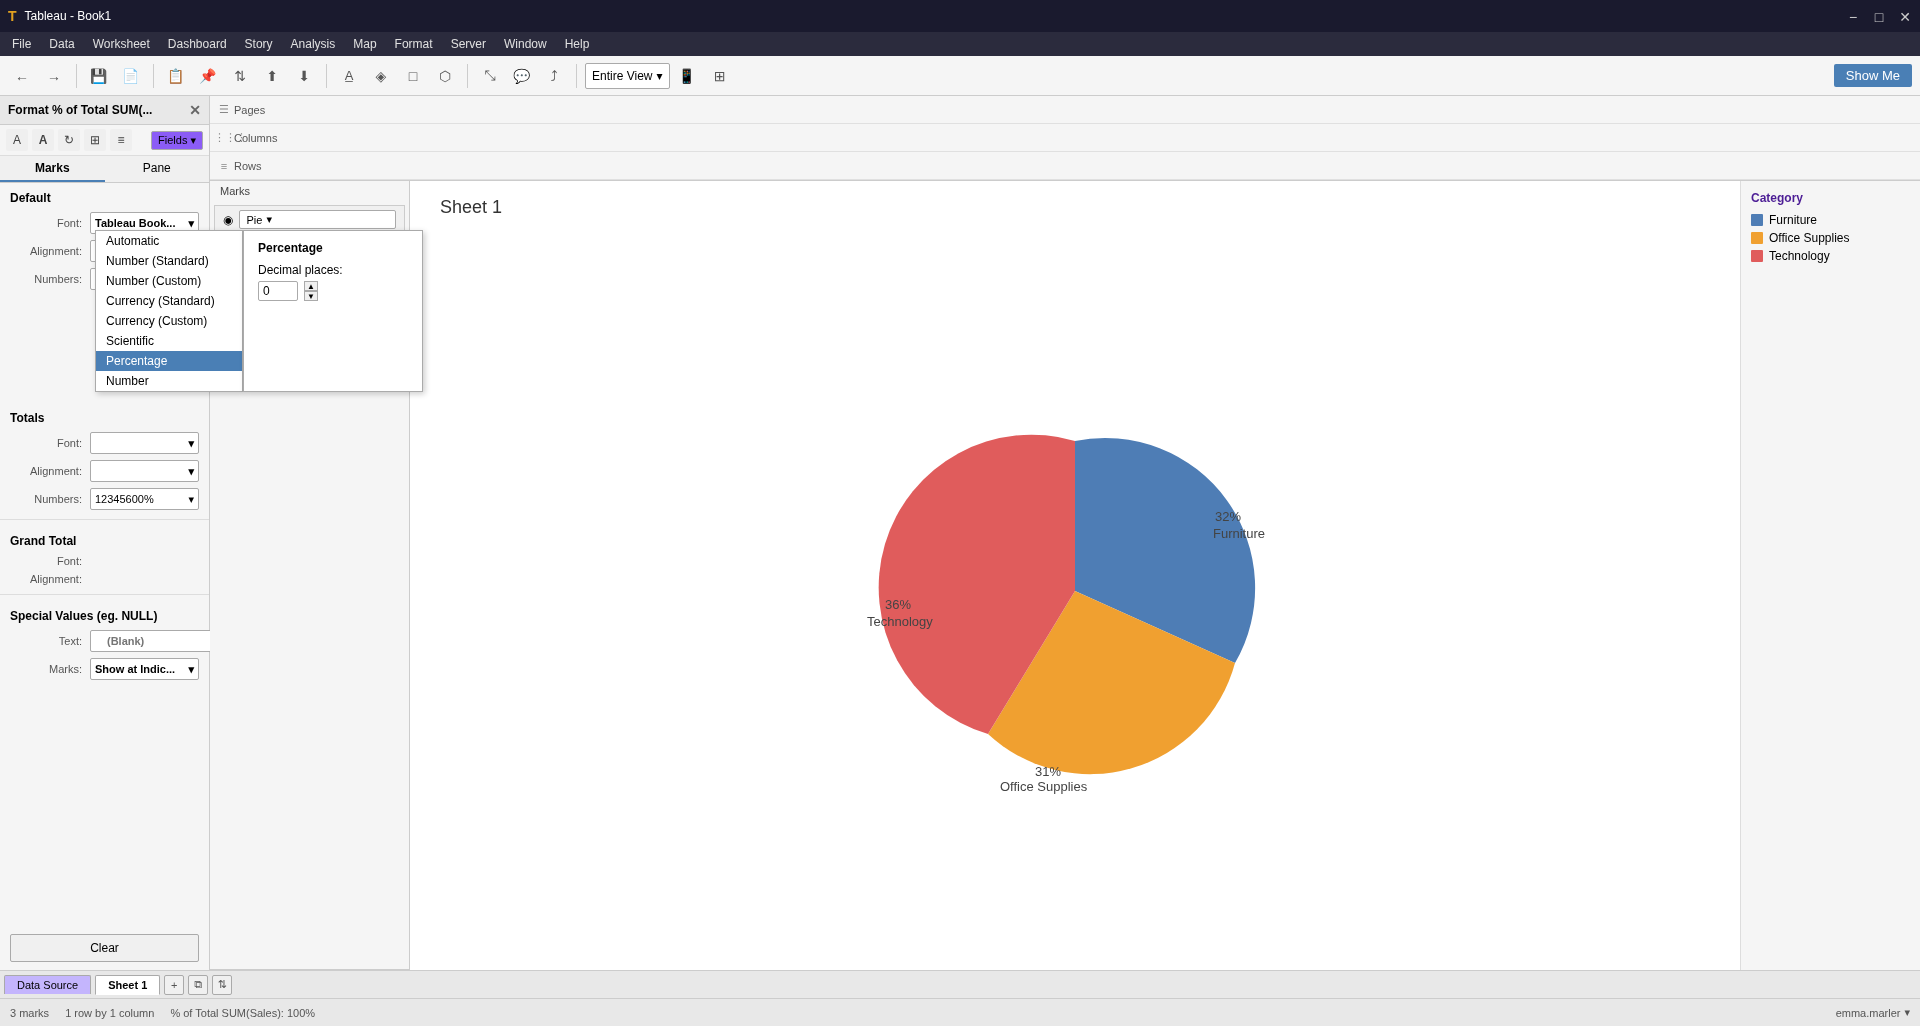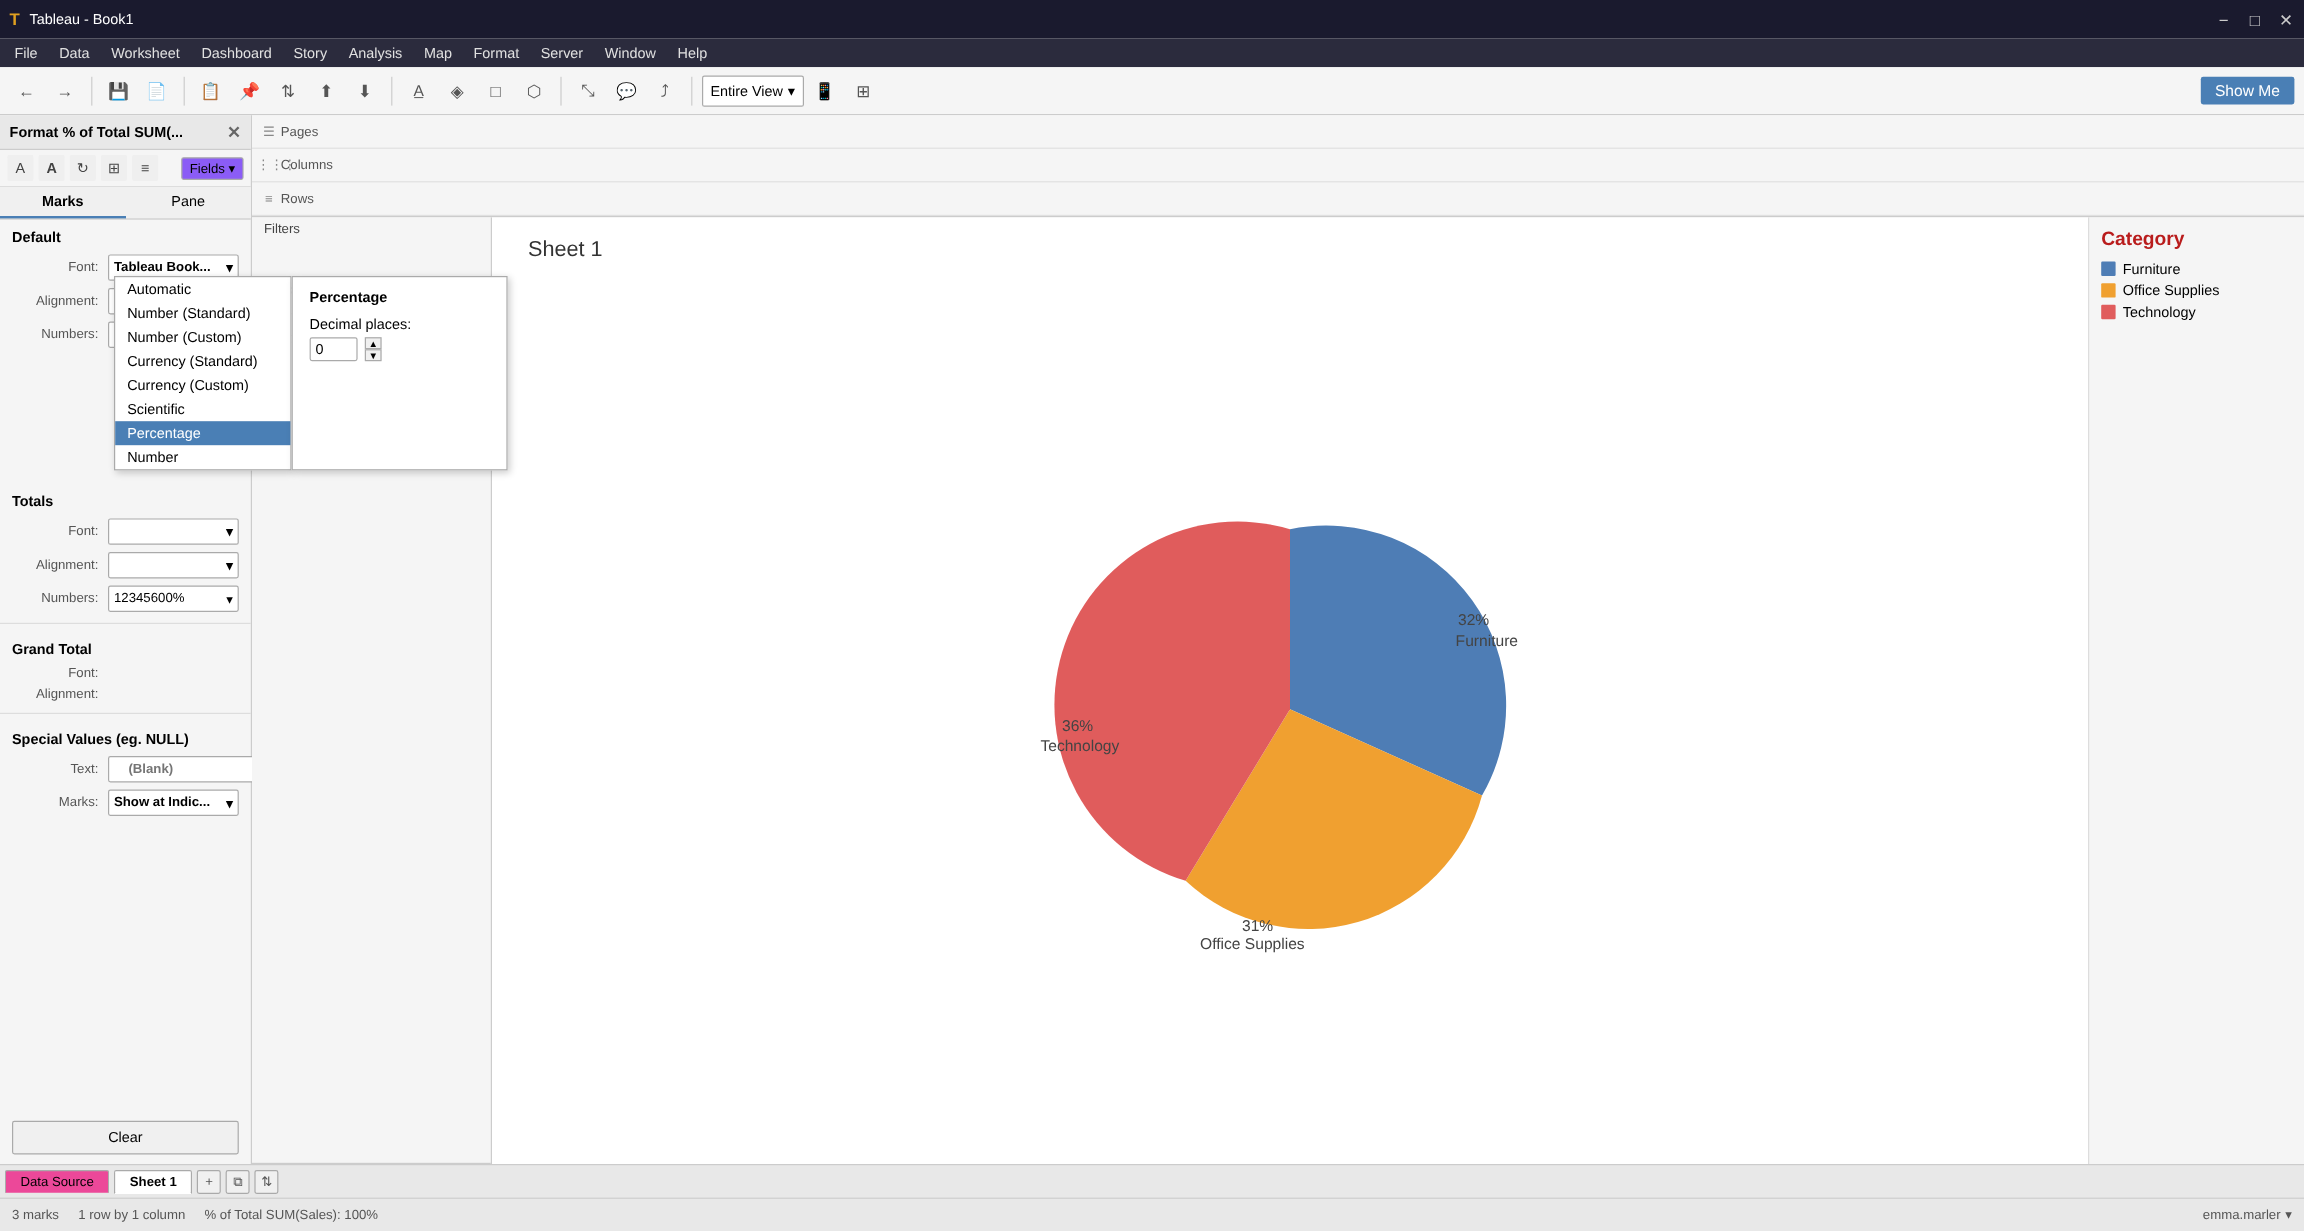--- a/index.html
+++ b/index.html
@@ -303,38 +303,38 @@
       height: calc(100% - 60px);
     }
 
     
     .right-legend {
       width: 180px;
       background: #f5f5f5;
       border-left: 1px solid #ddd;
       padding: 10px;
     }
-    .legend-title { font-size: 16px; font-weight: bold; margin-bottom: 8px; color: #b91c1c; }
+    .legend-title { font-size: 12px; font-weight: bold; margin-bottom: 8px; color: #4c1d95; }
     .legend-item { display: flex; align-items: center; gap: 6px; margin-bottom: 4px; font-size: 12px; }
     .legend-color { width: 12px; height: 12px; border-radius: 1px; flex-shrink: 0; }
 
     
     .bottom-bar {
       height: 28px;
       background: #e8e8e8;
       border-top: 1px solid #ccc;
       display: flex;
       align-items: center;
       padding: 0 4px;
       gap: 4px;
     }
     .sheet-tab {
       padding: 3px 12px;
       border: 1px solid #aaa;
-      background: #ec4899;
+      background: #c4b5fd;
       border-radius: 2px 2px 0 0;
       cursor: pointer;
       font-size: 11px;
       border-bottom: none;
     }
     .sheet-tab.active { background: white; border-bottom: 1px solid white; font-weight: bold; }
     .tab-btn {
       width: 20px; height: 20px;
       border: 1px solid #aaa;
       background: #f0f0f0;
@@ -594,24 +594,20 @@
         <span class="shelf-icon">≡</span>
         <span class="shelf-label">Rows</span>
         <div class="shelf-content"></div>
       </div>
     </div>
 
     <div style="display:flex; flex:1; overflow:hidden;">
 
       <div style="width:200px; background:#f5f5f5; border-right:1px solid #ccc; display:flex; flex-direction:column;">
 
-        <div class="side-section">
-          <div class="side-section-title">Filters</div>
-          <div class="side-section-body"></div>
-        </div>
 
         <div class="side-section" style="flex:1;">
           <div class="side-section-title">Marks</div>
           <div class="marks-card">
             <div class="marks-card-header">
               <span class="marks-icon">◉</span>
               <div class="marks-type-select">
                 <span>Pie</span>
                 <span>▾</span>
               </div>

